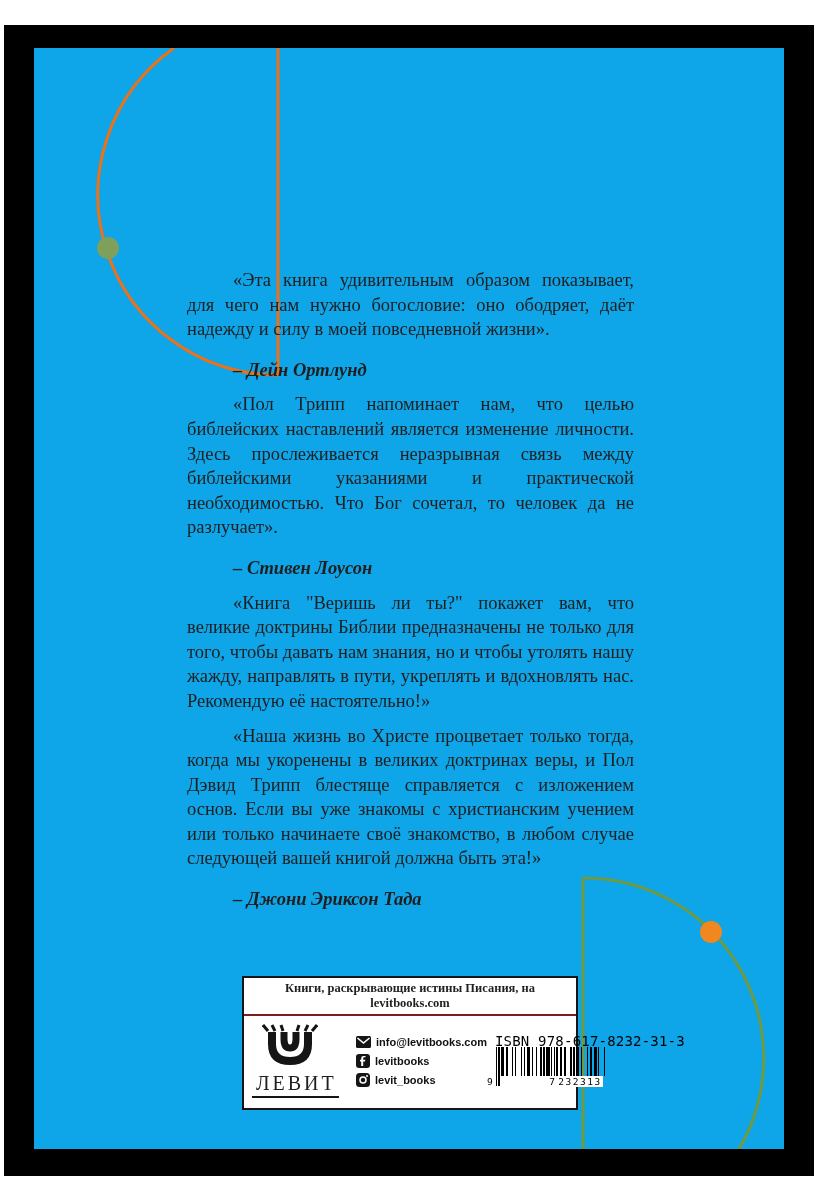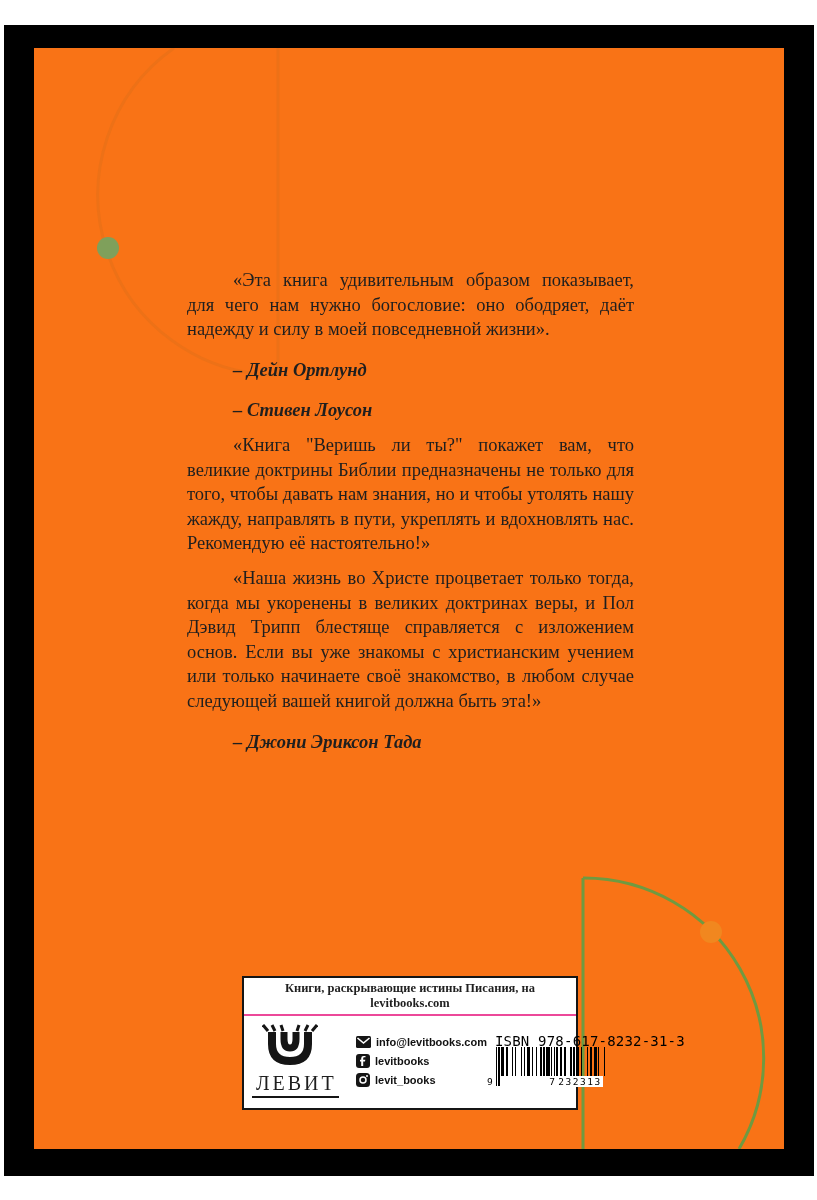--- a/index.html
+++ b/index.html
@@ -4,36 +4,36 @@
 <style>
   html,body{margin:0;padding:0;}
   body{
     width:817px;height:1200px;position:relative;background:#ffffff;
     font-family:"Liberation Serif", serif;color:#1f1f1f;overflow:hidden;
   }
   .frame{
     position:absolute;left:4px;top:25px;width:810px;height:1151px;background:#000;
   }
   .page{
-    position:absolute;left:30px;top:23px;right:30px;bottom:27px;background:#f97316;overflow:hidden;
+    position:absolute;left:30px;top:23px;right:30px;bottom:27px;background:#0ea5e9;overflow:hidden;
   }
   .deco{position:absolute;left:0;top:0;z-index:0;}
   .quotes{
     position:absolute;left:153px;top:220px;width:447px;z-index:2;
     font-size:18.5px;line-height:24.6px;text-align:justify;
   }
   .quote{margin:0 0 10px 0;}
   .quote-text{margin:0;text-indent:46px;}
   .quote-author{margin:16px 0 0 46px;font-weight:bold;font-style:italic;text-align:left;}
   .pubbox{
     position:absolute;left:208px;top:928px;width:336px;z-index:2;
     border:2px solid #151515;background:#fff;box-sizing:border-box;
   }
   .pubbox-tagline{
-    border-bottom:2px solid #ec4899;text-align:center;
+    border-bottom:2px solid #7f1d1d;text-align:center;
     font-size:12.5px;font-weight:bold;padding:3px 2px;line-height:15px;
   }
   .pubbox-row{
     display:flex;align-items:center;padding:8px 6px 10px 8px;gap:8px;
   }
   .logo-col{width:76px;text-align:center;flex:0 0 auto;}
   .logo-word{
     display:inline-block;font-size:20px;letter-spacing:3px;
     border-bottom:2px solid #151515;padding:0 2px 1px 4px;margin-top:2px;
   }
@@ -71,20 +71,21 @@
       <path d="M 549 830 A 180 180 0 0 1 705 1101" fill="none" stroke="#6F9A41" stroke-width="3"></path>
       <circle cx="677" cy="884" r="11" fill="#F1871F"></circle>
     </svg>
 
     <div class="quotes">
       <div class="quote">
         <p class="quote-text">«Эта книга удивительным образом показывает, для чего нам нужно богословие: оно ободряет, даёт надежду и силу в моей повседневной жизни».</p>
         <p class="quote-author">– Дейн Ортлунд</p>
       </div>
       <div class="quote">
+        <p class="quote-text">«Пол Трипп напоминает нам, что целью библейских наставлений является изменение личности. Здесь прослеживается неразрывная связь между библейскими указаниями и практической необходимостью. Что Бог сочетал, то человек да не разлучает».</p>
         <p class="quote-author">– Стивен Лоусон</p>
       </div>
       <div class="quote">
         <p class="quote-text">«Книга "Веришь ли ты?" покажет вам, что великие доктрины Библии предназначены не только для того, чтобы давать нам знания, но и чтобы утолять нашу жажду, направлять в пути, укреплять и вдохновлять нас. Рекомендую её настоятельно!»</p>
       </div>
       <div class="quote">
         <p class="quote-text">«Наша жизнь во Христе процветает только тогда, когда мы укоренены в великих доктринах веры, и Пол Дэвид Трипп блестяще справляется с изложением основ. Если вы уже знакомы с христианским учением или только начинаете своё знакомство, в любом случае следующей вашей книгой должна быть эта!»</p>
         <p class="quote-author">– Джони Эриксон Тада</p>
       </div>
     </div>

